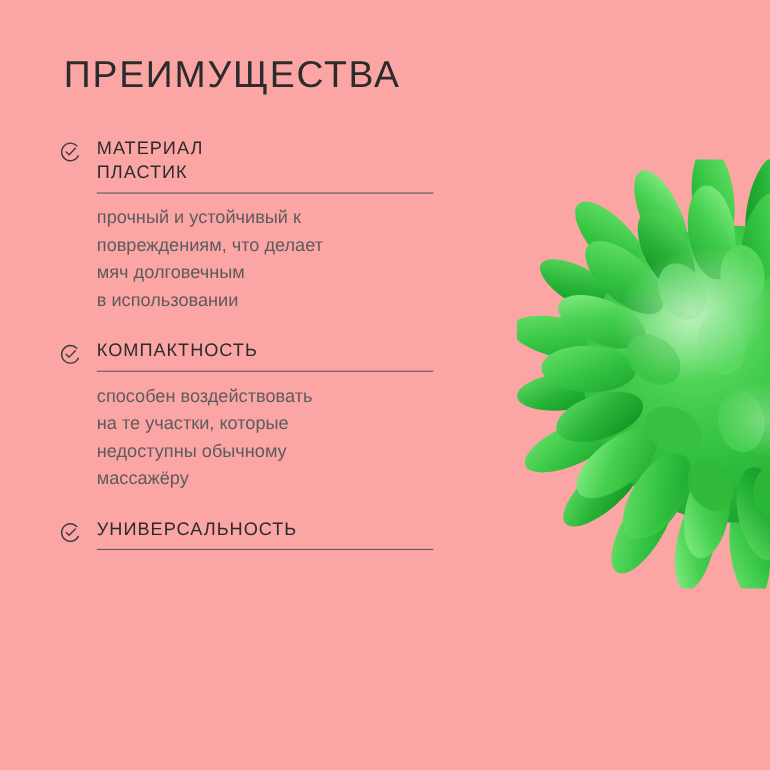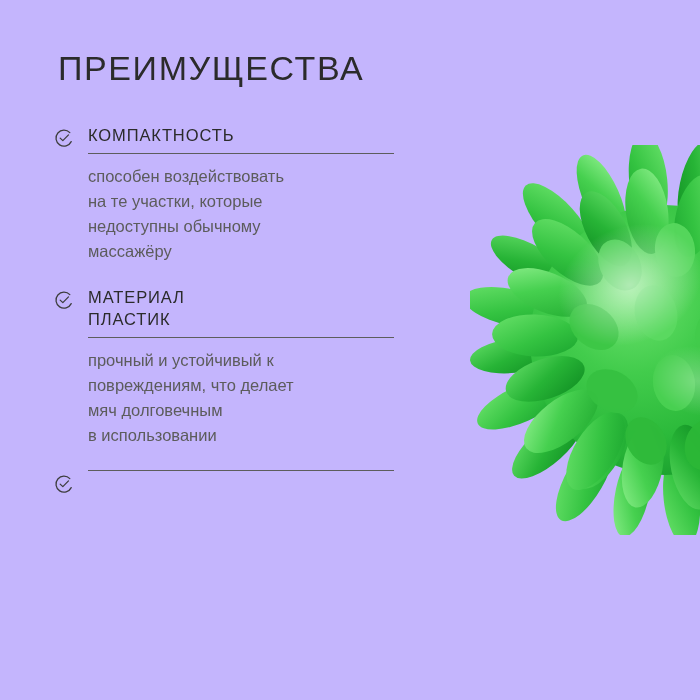--- a/index.html
+++ b/index.html
@@ -5,21 +5,21 @@
 <style>
   html,body{margin:0;padding:0;}
   body{
     width:700px;height:700px;
     background:#ffffff;
     font-family:"Liberation Sans", sans-serif;
     overflow:hidden;
     position:relative;
     -webkit-font-smoothing:antialiased;
   }
-  #page{position:relative;width:700px;height:700px;overflow:hidden;background:#c4b5fd;}
+  #page{position:relative;width:700px;height:700px;overflow:hidden;background:#fca5a5;}
 
   
   .photo-wrap{
     position:absolute;
     left:430px;top:110px;
     width:330px;height:480px;
     overflow:hidden;
     pointer-events:none;
   }
   .ball{
@@ -272,53 +272,54 @@
   <div class="features">
 
     <div class="feature">
       <span class="check-icon">
         <svg viewBox="0 0 24 24" xmlns="http://www.w3.org/2000/svg" aria-hidden="true">
           <path d="M21.2 9.6A9.6 9.6 0 1 0 17.6 19.9" fill="none" stroke="#3c3c3c" stroke-width="1.5" stroke-linecap="round" transform="rotate(-28 12 12)"></path>
           <path d="M7.4 12.1 L10.6 15.2 L17.4 8.2" fill="none" stroke="#3c3c3c" stroke-width="1.5" stroke-linecap="round" stroke-linejoin="round"></path>
         </svg>
       </span>
       <div class="f-body">
-        <div class="f-title">КОМПАКТНОСТЬ</div>
-        <div class="divider"></div>
-        <div class="f-desc">способен воздействовать
-на те участки, которые
-недоступны обычному
-массажёру</div>
-      </div>
-    </div>
-
-    <div class="feature">
-      <span class="check-icon">
-        <svg viewBox="0 0 24 24" xmlns="http://www.w3.org/2000/svg" aria-hidden="true">
-          <path d="M21.2 9.6A9.6 9.6 0 1 0 17.6 19.9" fill="none" stroke="#3c3c3c" stroke-width="1.5" stroke-linecap="round" transform="rotate(-28 12 12)"></path>
-          <path d="M7.4 12.1 L10.6 15.2 L17.4 8.2" fill="none" stroke="#3c3c3c" stroke-width="1.5" stroke-linecap="round" stroke-linejoin="round"></path>
-        </svg>
-      </span>
-      <div class="f-body">
         <div class="f-title">МАТЕРИАЛ
 ПЛАСТИК</div>
         <div class="divider"></div>
         <div class="f-desc">прочный и устойчивый к
 повреждениям, что делает
 мяч долговечным
 в использовании</div>
       </div>
     </div>
 
     <div class="feature">
       <span class="check-icon">
         <svg viewBox="0 0 24 24" xmlns="http://www.w3.org/2000/svg" aria-hidden="true">
           <path d="M21.2 9.6A9.6 9.6 0 1 0 17.6 19.9" fill="none" stroke="#3c3c3c" stroke-width="1.5" stroke-linecap="round" transform="rotate(-28 12 12)"></path>
           <path d="M7.4 12.1 L10.6 15.2 L17.4 8.2" fill="none" stroke="#3c3c3c" stroke-width="1.5" stroke-linecap="round" stroke-linejoin="round"></path>
         </svg>
       </span>
       <div class="f-body">
+        <div class="f-title">КОМПАКТНОСТЬ</div>
+        <div class="divider"></div>
+        <div class="f-desc">способен воздействовать
+на те участки, которые
+недоступны обычному
+массажёру</div>
+      </div>
+    </div>
+
+    <div class="feature">
+      <span class="check-icon">
+        <svg viewBox="0 0 24 24" xmlns="http://www.w3.org/2000/svg" aria-hidden="true">
+          <path d="M21.2 9.6A9.6 9.6 0 1 0 17.6 19.9" fill="none" stroke="#3c3c3c" stroke-width="1.5" stroke-linecap="round" transform="rotate(-28 12 12)"></path>
+          <path d="M7.4 12.1 L10.6 15.2 L17.4 8.2" fill="none" stroke="#3c3c3c" stroke-width="1.5" stroke-linecap="round" stroke-linejoin="round"></path>
+        </svg>
+      </span>
+      <div class="f-body">
+        <div class="f-title">УНИВЕРСАЛЬНОСТЬ</div>
         <div class="divider"></div>
       </div>
     </div>
 
   </div>
 </div>
 
 </body></html>

